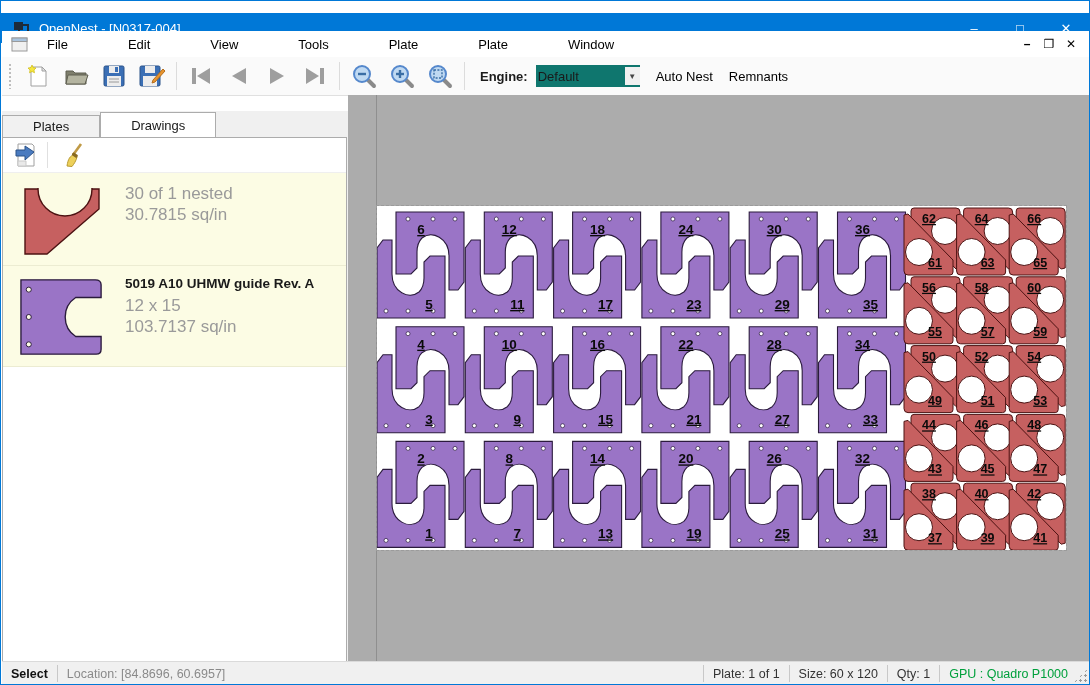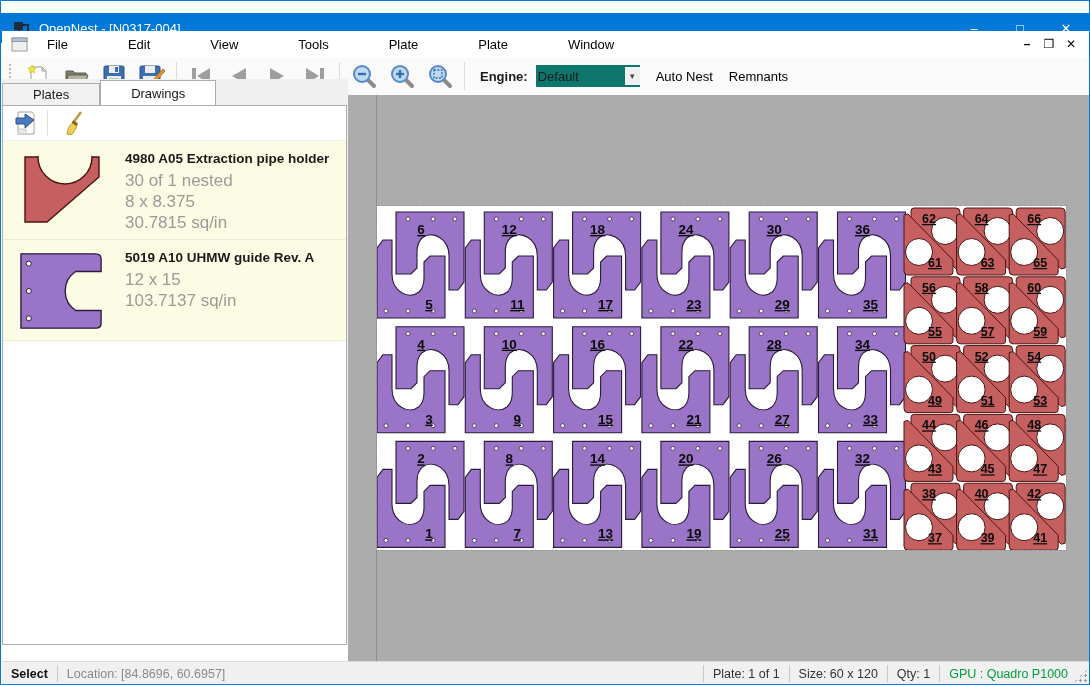--- a/index.html
+++ b/index.html
@@ -36,21 +36,21 @@
     background-image:radial-gradient(#BDBDBD 1px, transparent 1.2px);background-size:4px 4px;}
   .tbtn{width:38px;height:32px;display:flex;align-items:center;justify-content:center;}
   .tsep{width:1px;height:28px;background:#DCDCDC;margin:0 5px;}
   .engine-label{font-weight:bold;margin:0 8px 0 10px;}
   .combo{width:104px;height:22px;background:#0f766e;display:flex;align-items:center;position:relative;}
   .combo .val{flex:1;padding-left:2px;}
   .combo .dd{width:15px;height:18px;background:#F0F0F0;display:flex;align-items:center;
     justify-content:center;font-size:8px;color:#444;}
   .tool-label{margin-left:16px;color:#000;}
   
-  .leftpanel{position:absolute;left:1px;top:78px;width:346px;height:566px;background:#F0F0F0;}
+  .leftpanel{position:absolute;left:1px;top:110px;width:346px;height:566px;background:#F0F0F0;}
   .tabstrip{position:absolute;left:0;top:2px;height:24px;display:flex;align-items:flex-end;}
   .tab{height:21px;padding:0 30px;display:flex;align-items:center;background:#F1F1F1;
     border:1px solid #ACACAC;border-bottom:none;font-size:13px;}
   .tab.active{height:24px;background:#fff;position:relative;z-index:2;}
   .panelbody{position:absolute;left:0;top:26px;width:345px;height:540px;background:#fff;
     border:1px solid #ACACAC;box-sizing:border-box;}
   .panel-toolbar{height:34px;display:flex;align-items:center;border-bottom:1px solid #EFEFEF;}
   .pbtn{width:34px;height:30px;display:flex;align-items:center;justify-content:center;margin-left:6px;}
   .psep{width:1px;height:26px;background:#E0E0E0;margin:0 4px;}
   .drawing-item{display:flex;background:var(--item-bg);padding:8px 6px 6px 10px;
@@ -233,23 +233,21 @@
 
     <div class="drawing-item">
       <div class="thumb">
         <svg width="96" height="78" viewBox="0 0 96 78">
           <path d="M12,8 L86,8 L86,28 L34,73 L12,73 Z" fill="var(--red)" stroke="var(--red-border)" stroke-width="1.4"></path>
           <circle cx="52" cy="8" r="27" fill="var(--item-bg)" stroke="var(--red-border)" stroke-width="1.4"></circle>
           <rect x="0" y="0" width="96" height="7" fill="var(--item-bg)"></rect>
         </svg>
       </div>
       <div class="dinfo">
-        <div class="dtitle">4980 A05 Extraction pipe holder</div>
         <div class="dmeta">30 of 1 nested</div>
-        <div class="dmeta">8 x 8.375</div>
         <div class="dmeta">30.7815 sq/in</div>
       </div>
     </div>
 
     <div class="drawing-item">
       <div class="thumb">
         <svg width="98" height="86" viewBox="0 0 100 88">
           <path d="M8,6 L84,6 Q90,6 90,11 L90,24 L64,24 A24,24 0 0 0 64,64 L90,64 L90,77 Q90,82 85,82 L8,82 Z" fill="var(--purple)" stroke="var(--purple-border)" stroke-width="1.4"></path>
           <circle cx="16" cy="16" r="2.6" fill="var(--item-bg)" stroke="var(--purple-border)"></circle>
           <circle cx="16" cy="44" r="2.6" fill="var(--item-bg)" stroke="var(--purple-border)"></circle>

